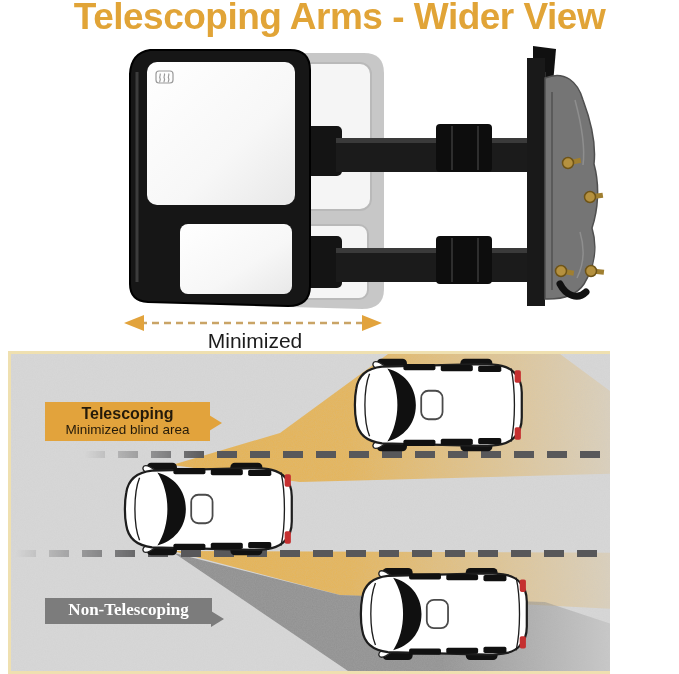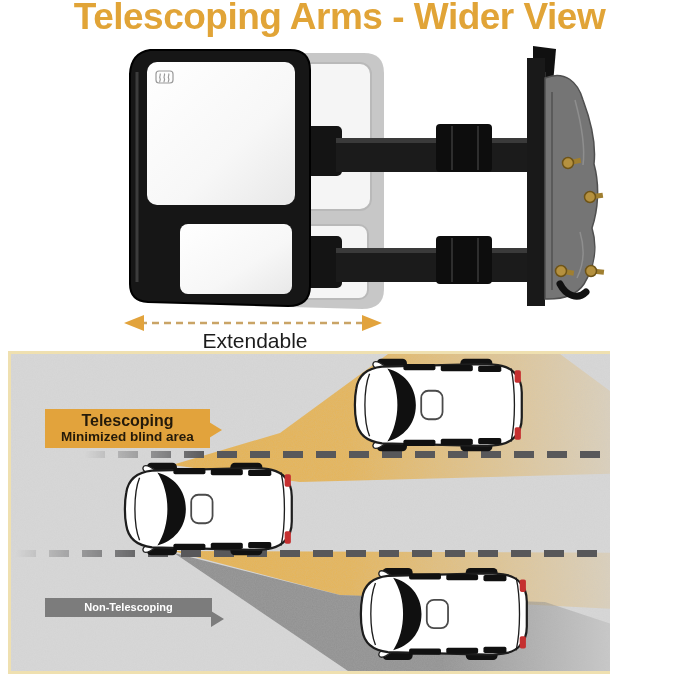--- a/index.html
+++ b/index.html
@@ -42,27 +42,27 @@
   .car-body{fill:#fff;stroke:#1d1d1d;stroke-width:2.5;}
   .hoodline,.rearline{fill:none;stroke:#1d1d1d;stroke-width:1.5;}
   .windshield{fill:#101010;}
   .sunroof{fill:none;stroke:#4a4a4a;stroke-width:2;}
   .winstrip{fill:#101010;}
   .taillight{fill:var(--taillight-red);}
 
   .callout{position:absolute;width:165px;padding:3px 0 4px 0;text-align:center;line-height:1.1;}
   .callout .tip{position:absolute;right:-12px;top:13px;width:0;height:0;
                 border-top:8px solid transparent;border-bottom:8px solid transparent;}
-  .callout-yellow{left:34px;top:55px;background:var(--accent);color:var(--label-text-dark);}
+  .callout-yellow{left:34px;top:48px;background:var(--accent);color:var(--label-text-dark);}
   .callout-yellow .tip{border-left:13px solid var(--accent);}
   .callout-gray{left:34px;top:244px;width:167px;background:var(--label-gray);color:#fff;}
   .callout-gray .tip{border-left:13px solid var(--label-gray);}
   .callout .l1{font-weight:bold;font-size:16px;display:block;}
-  .callout .l2{font-size:13.5px;display:block;font-weight:bold;}
-  .callout-gray .l1{font-size:11px;}
+  .callout .l2{font-size:13.5px;display:block;}
+  .callout-gray .l1{font-size:17px;font-family:Liberation Serif, serif;}
 
   .noise-svg{position:absolute;left:0;top:0;pointer-events:none;}
 </style>
 </head>
 <body>
 
 <div class="page">
 
   <div class="title">Telescoping Arms - Wider View</div>
 
@@ -139,21 +139,21 @@
       </g>
       <path d="M560,284 C566,296 578,300 586,292" stroke="#111" stroke-width="7" fill="none" stroke-linecap="round"></path>
     </g>
   </svg>
 
   <svg class="extend-arrow" width="679" height="18">
     <line x1="140" y1="9" x2="366" y2="9" stroke="var(--arrow-dash)" stroke-width="2.5" stroke-dasharray="7 5"></line>
     <polygon points="144,1 124,9 144,17" fill="var(--accent)"></polygon>
     <polygon points="362,1 382,9 362,17" fill="var(--accent)"></polygon>
   </svg>
-  <div class="extend-label">Extendable</div>
+  <div class="extend-label">Minimized</div>
 
   <div class="panel">
 
     <svg class="layer" width="665" height="317">
       <defs>
         <linearGradient id="gA" x1="0" y1="0" x2="1" y2="0">
           <stop offset="0" style="stop-color:var(--cone-yellow);stop-opacity:0.97"></stop>
           <stop offset="0.35" style="stop-color:var(--cone-yellow);stop-opacity:0.9"></stop>
           <stop offset="0.6" style="stop-color:var(--cone-yellow);stop-opacity:0.55"></stop>
           <stop offset="0.85" style="stop-color:var(--cone-yellow);stop-opacity:0.22"></stop>

